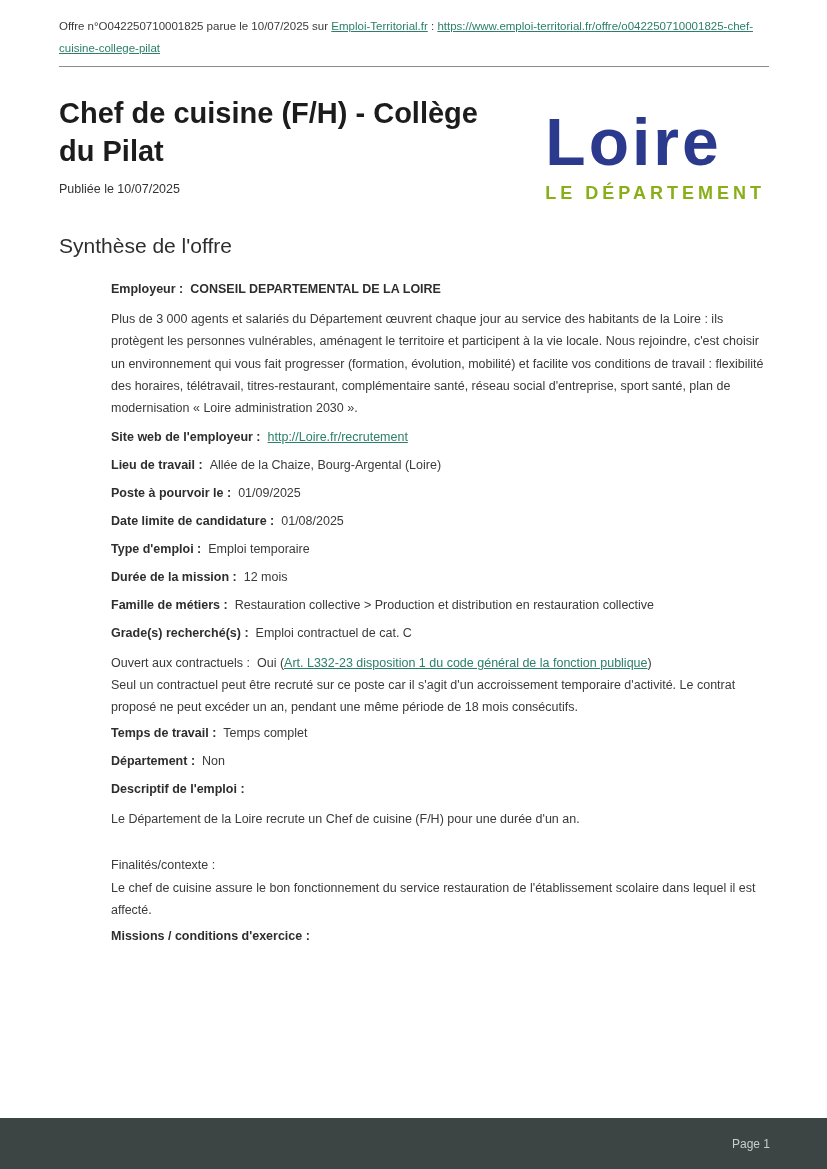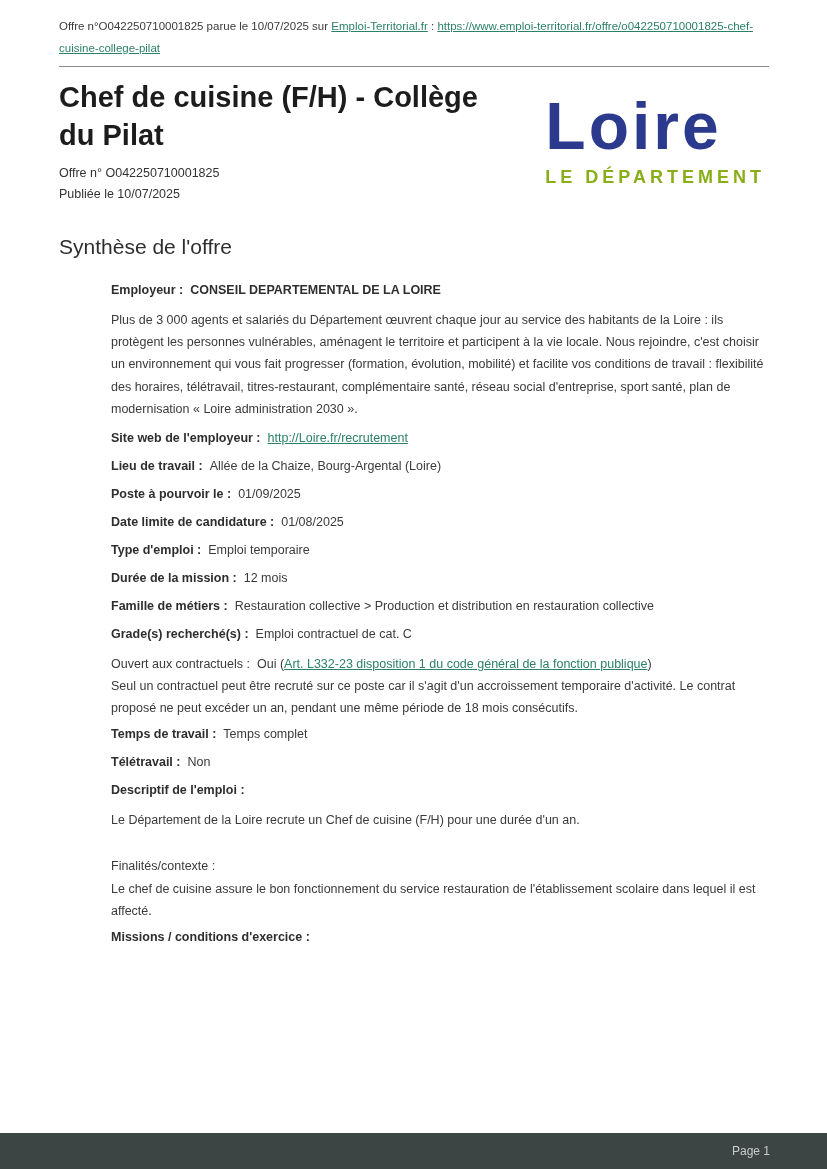--- a/index.html
+++ b/index.html
@@ -21,21 +21,21 @@
     color:var(--text);
   }
   .page{padding:16px 58px 0 59px;}
 
   
   .top-note{font-size:11.5px;line-height:1.9;color:#3a3a3a;}
   .top-note a{color:var(--link);text-decoration:underline;overflow-wrap:anywhere;cursor:pointer;}
   hr.rule{border:none;border-top:1px solid var(--rule);margin:6px 0 0 0;}
 
   
-  .header-row{display:flex;justify-content:space-between;align-items:flex-start;margin-top:12px;}
+  .header-row{display:flex;justify-content:space-between;align-items:flex-start;margin-top:28px;}
   .header-left{max-width:430px;}
   h1{font-size:29px;line-height:1.31;font-weight:700;color:var(--title);margin-bottom:8px;}
   .offer-meta{font-size:12.5px;line-height:21px;color:#333;}
   .logo{margin-top:14px;padding-right:4px;text-align:left;}
   .logo-brand{font-size:66px;line-height:1;font-weight:700;letter-spacing:3px;color:var(--logo-blue);}
   .logo-sub{font-size:18px;font-weight:700;letter-spacing:4px;color:var(--logo-green);margin-top:8px;white-space:nowrap;}
 
   
   h2{font-size:21px;font-weight:400;color:var(--heading);margin:30px 0 22px 0;}
   .section-body{padding-left:52px;font-size:12.5px;color:var(--text);}
@@ -47,42 +47,41 @@
   .field a.link{margin-left:7px;}
   .field-block{line-height:22px;margin-bottom:6px;}
   .field-block .inline-link{color:var(--link);text-decoration:underline;cursor:pointer;margin-left:0;}
   .field-block .value-prefix{margin-left:7px;}
   .para{line-height:22.4px;margin-bottom:8px;}
   .intro-para{line-height:22.4px;margin-bottom:24px;}
   .text-block{line-height:22.4px;margin-bottom:6px;}
 
   
   .footer{
-    position:absolute;left:0;right:0;bottom:0;height:36px;
+    position:absolute;left:0;right:0;bottom:0;height:51px;
     background:var(--footer-bg);color:var(--footer-text);
     display:flex;align-items:center;justify-content:flex-end;
     padding-right:57px;font-size:12px;
   }
 </style>
 </head>
 <body>
 
 <div class="page">
 
   <div class="top-note">
     <span>Offre n°O042250710001825 parue le 10/07/2025 sur</span>
     <a>Emploi-Territorial.fr</a><span> : </span><a>https://www.emploi-territorial.fr/offre/o042250710001825-chef-cuisine-college-pilat</a>
   </div>
 
   <hr class="rule">
 
   <div class="header-row">
     <div class="header-left">
       <h1>Chef de cuisine (F/H) - Collège du Pilat</h1>
-      <div class="offer-meta">Offre n° O042250710001825</div>
       <div class="offer-meta">Publiée le 10/07/2025</div>
     </div>
     <div class="logo">
       <div class="logo-brand">Loire</div>
       <div class="logo-sub">LE DÉPARTEMENT</div>
     </div>
   </div>
 
   <h2>Synthèse de l'offre</h2>
 
@@ -124,21 +123,21 @@
 
     <div class="field-block">
       <span class="label">Ouvert aux contractuels :</span><span class="value-prefix">Oui (</span><a class="inline-link">Art. L332-23 disposition 1 du code général de la fonction publique</a><span>)</span>
       <div>Seul un contractuel peut être recruté sur ce poste car il s'agit d'un accroissement temporaire d'activité. Le contrat proposé ne peut excéder un an, pendant une même période de 18 mois consécutifs.</div>
     </div>
 
     <div class="field">
       <span class="label">Temps de travail :</span><span class="value">Temps complet</span>
     </div>
     <div class="field">
-      <span class="label">Télétravail :</span><span class="value">Non</span>
+      <span class="label">Département :</span><span class="value">Non</span>
     </div>
 
     <div class="field">
       <span class="label">Descriptif de l'emploi :</span>
     </div>
     <p class="intro-para">Le Département de la Loire recrute un Chef de cuisine (F/H) pour une durée d'un an.</p>
 
     <div class="text-block">
       <div>Finalités/contexte :</div>
       <div>Le chef de cuisine assure le bon fonctionnement du service restauration de l'établissement scolaire dans lequel il est affecté.</div>

